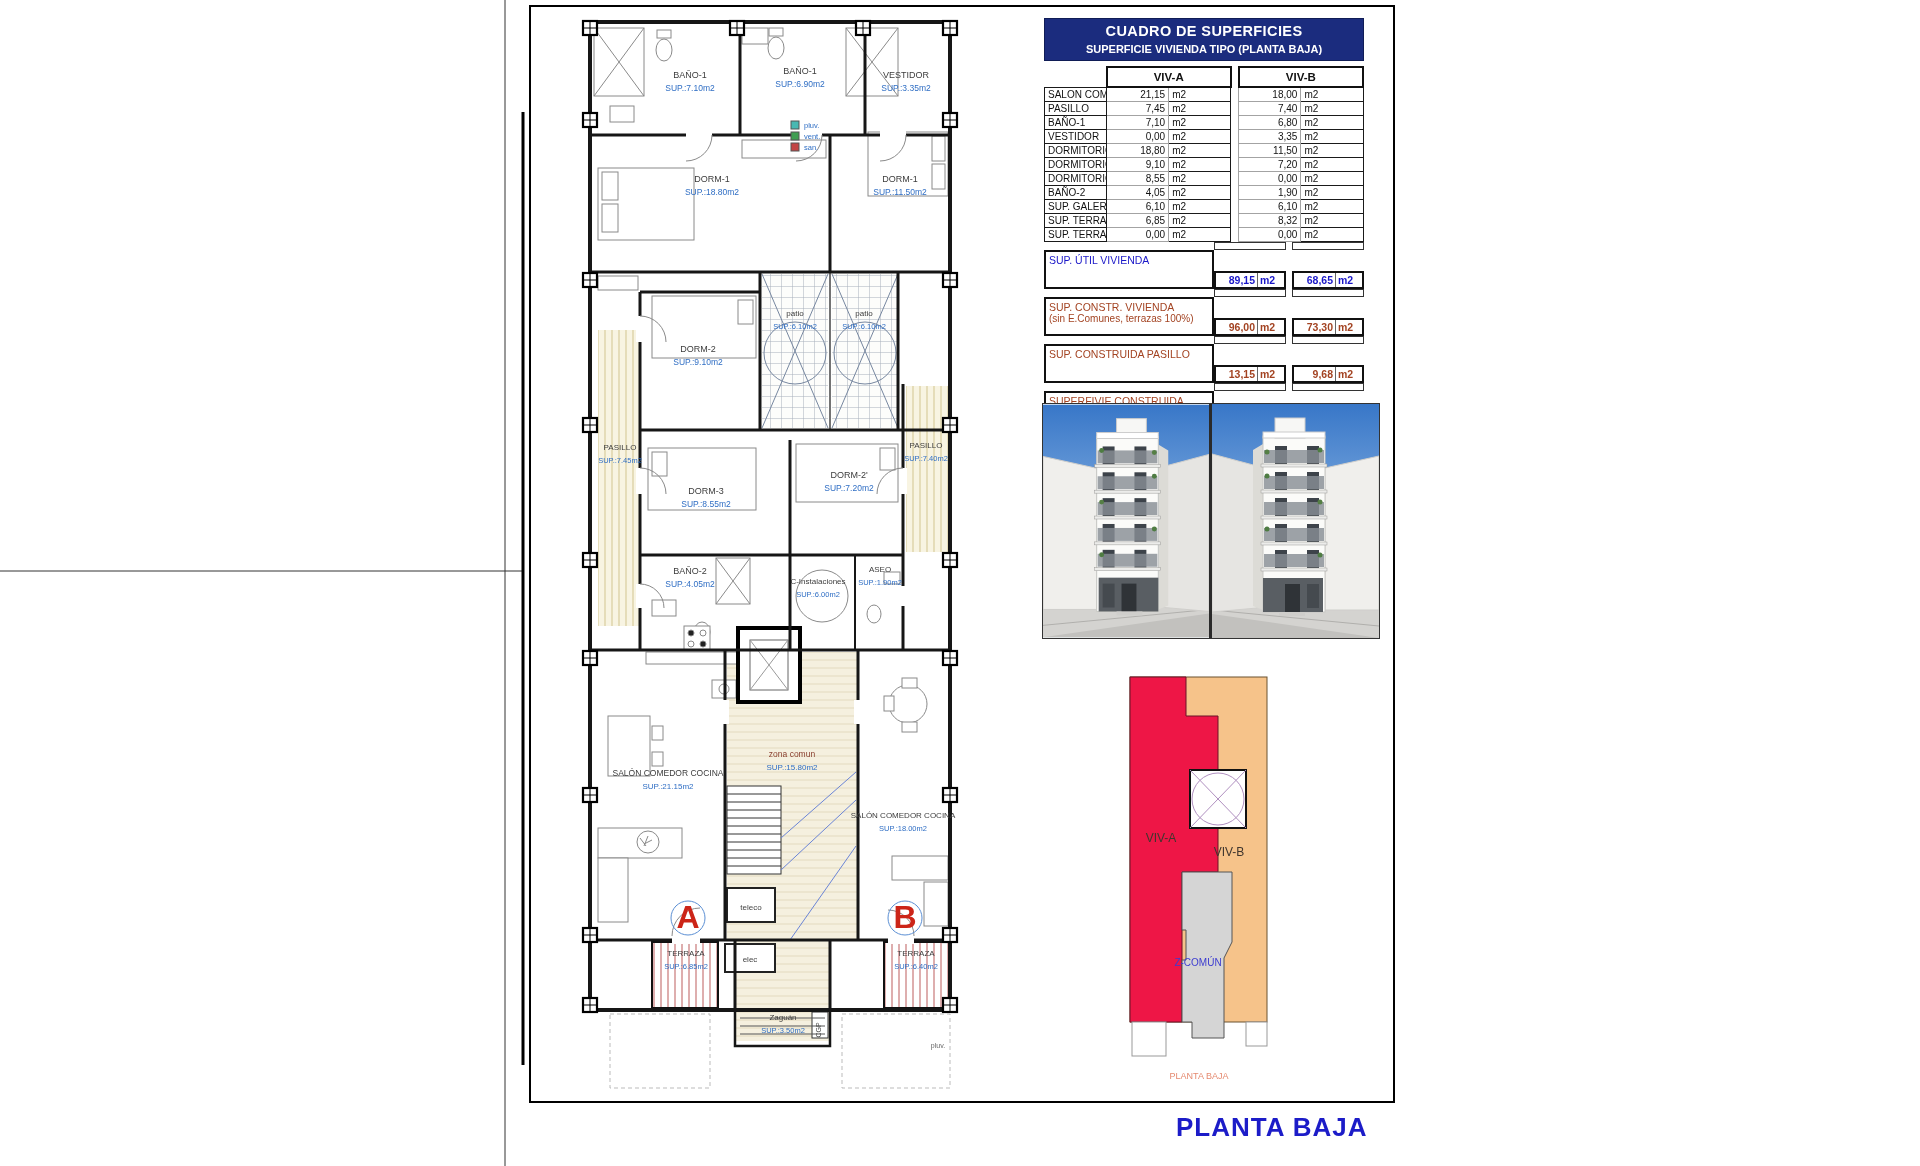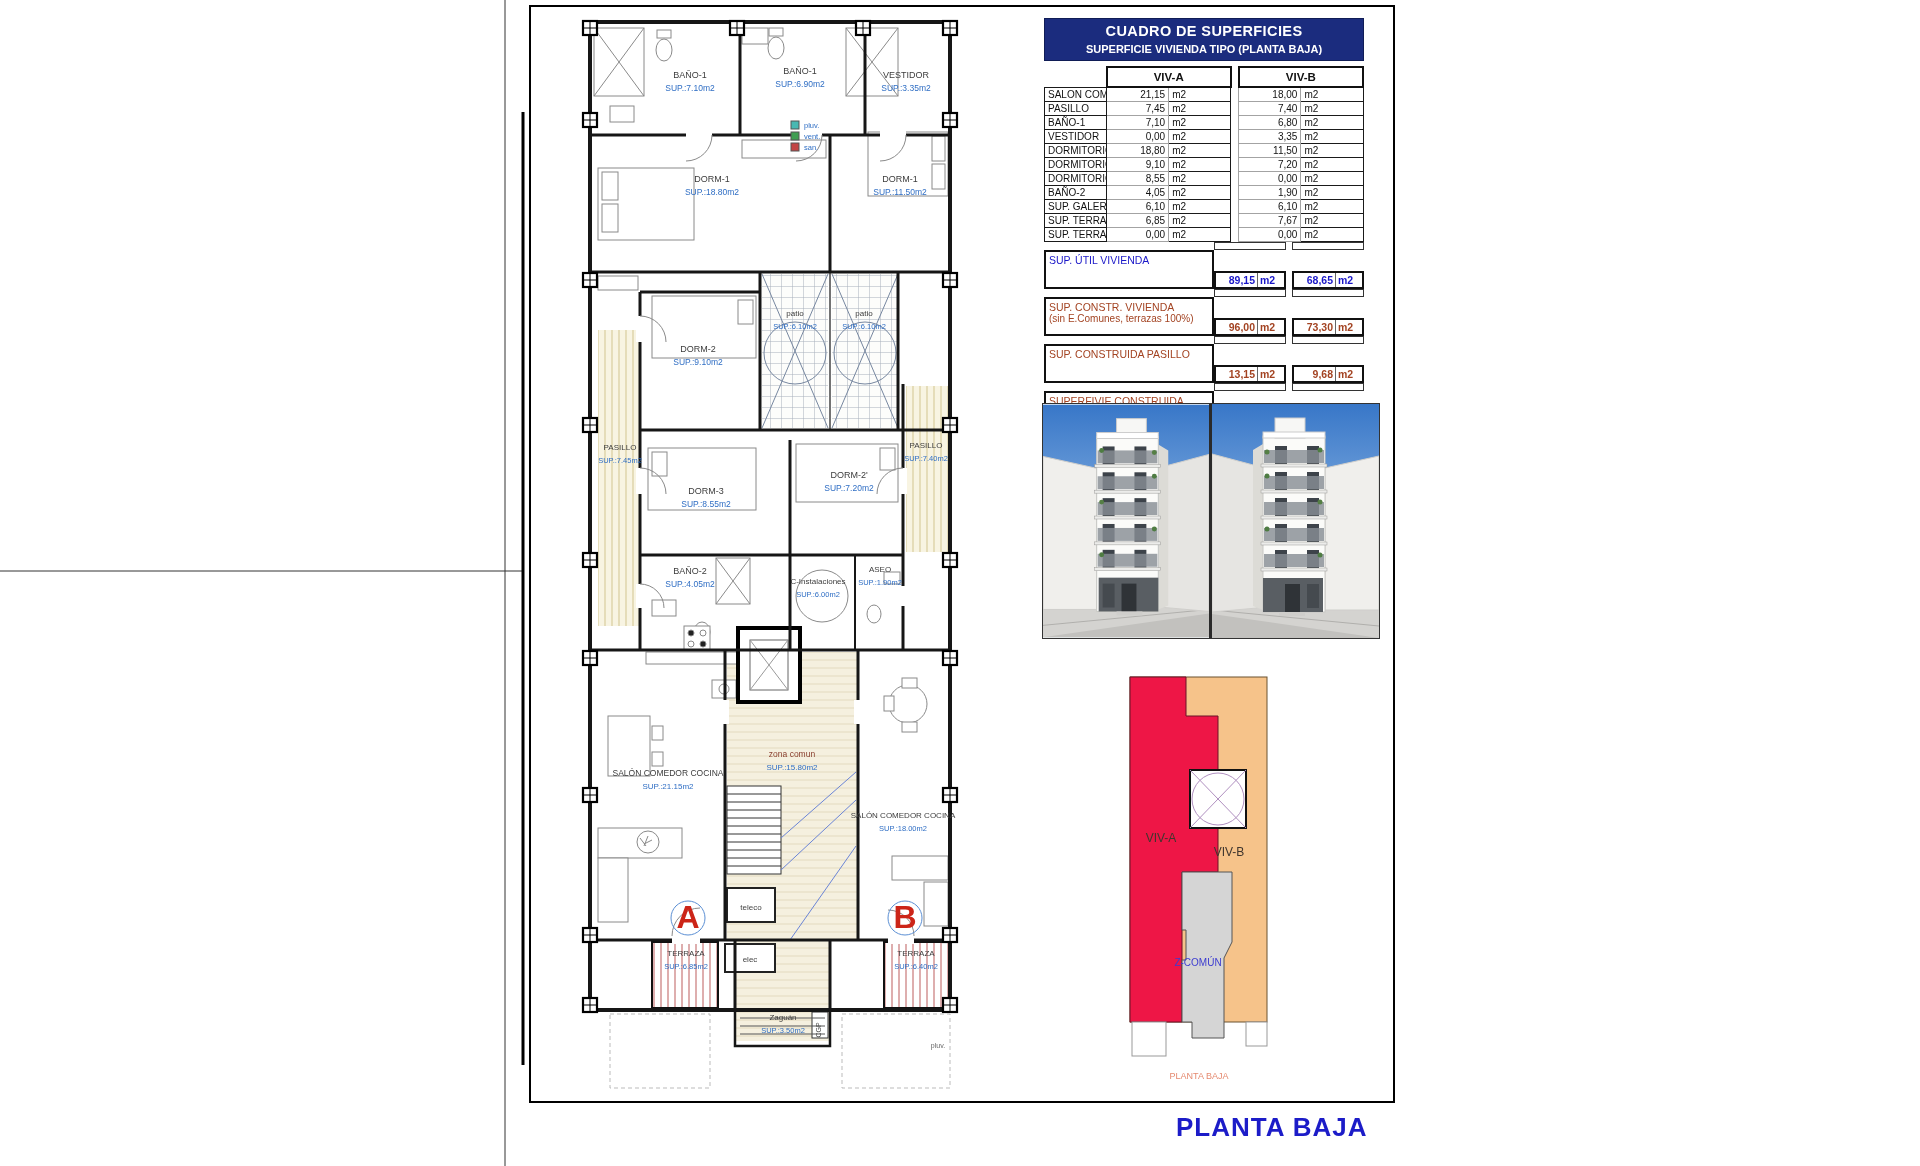--- a/index.html
+++ b/index.html
@@ -418,21 +418,21 @@
           <td class="unit">m2</td>
           <td class="gapc"></td>
           <td class="val">6,10</td>
           <td class="unit">m2</td>
         </tr>
         <tr>
           <td class="lbl">SUP. TERRAZA-1</td>
           <td class="val">6,85</td>
           <td class="unit">m2</td>
           <td class="gapc"></td>
-          <td class="val">7,67</td>
+          <td class="val">8,32</td>
           <td class="unit">m2</td>
         </tr>
         <tr>
           <td class="lbl">SUP. TERRAZA-2</td>
           <td class="val">0,00</td>
           <td class="unit">m2</td>
           <td class="gapc"></td>
           <td class="val">0,00</td>
           <td class="unit">m2</td>
         </tr>

